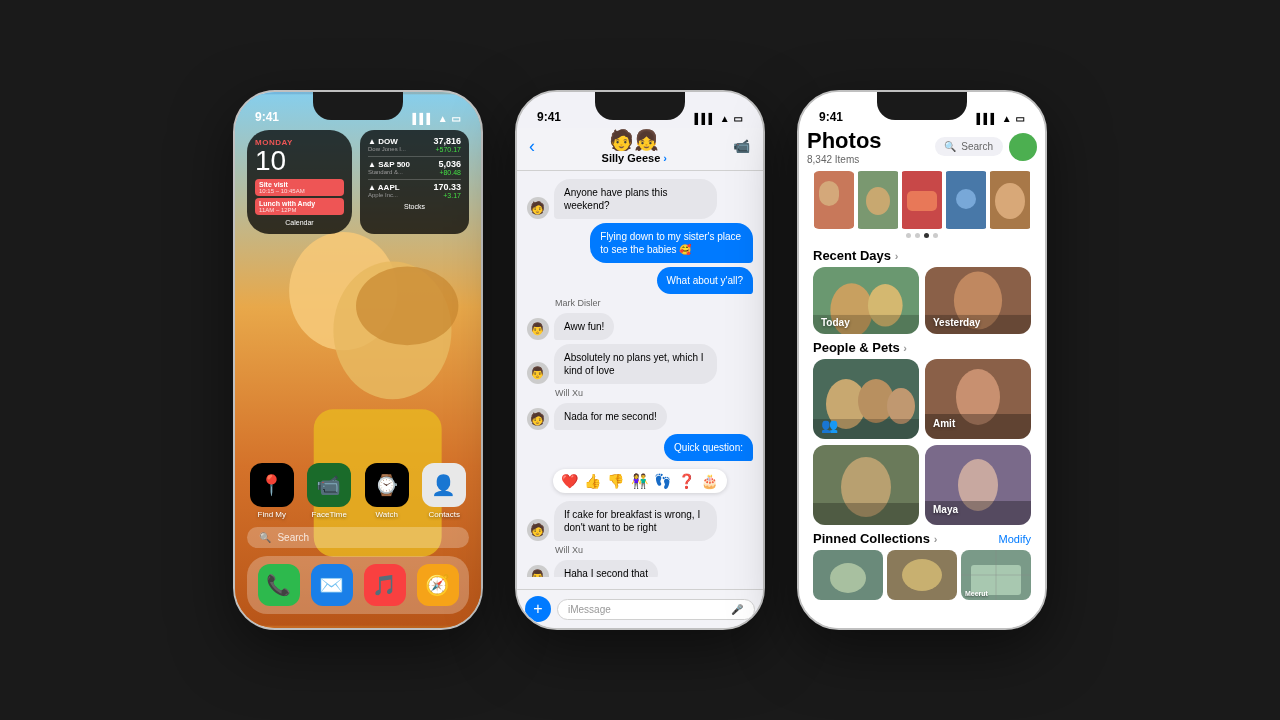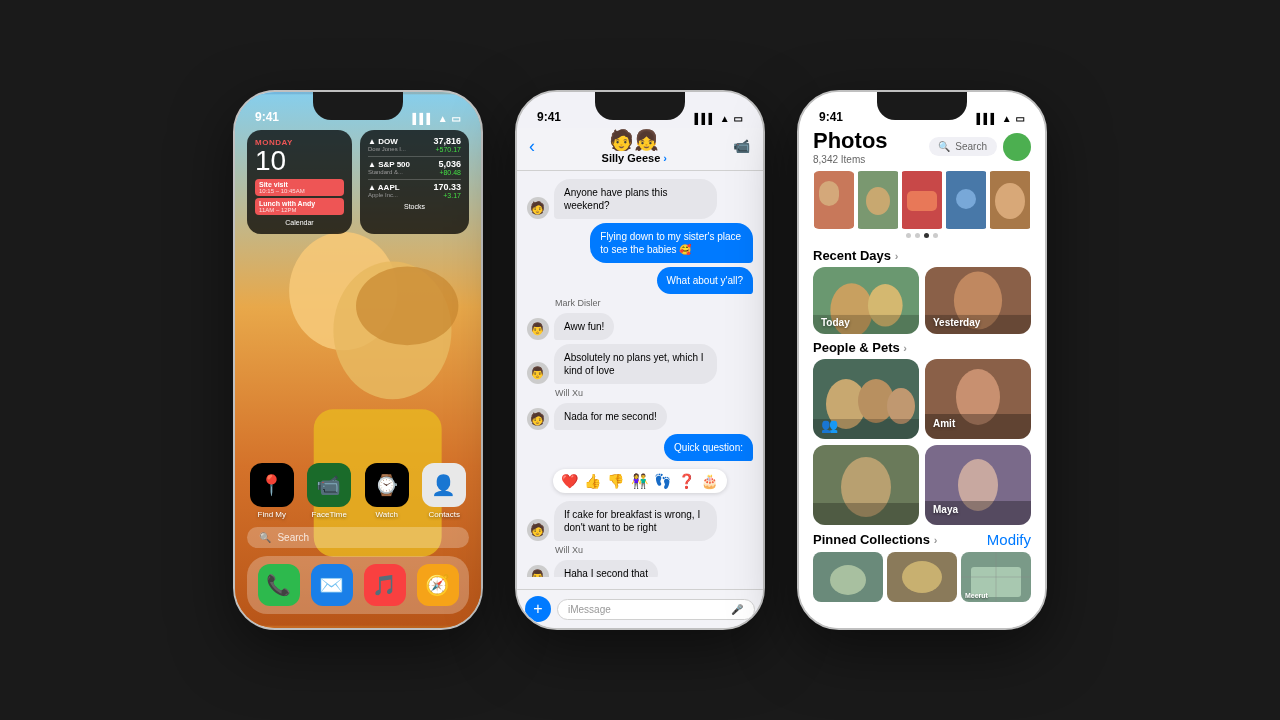--- a/index.html
+++ b/index.html
@@ -75,21 +75,21 @@
       position: relative;
       z-index: 10;
       padding: 0 12px;
       display: flex;
       gap: 8px;
       margin-top: 2px;
     }
 
     .calendar-widget {
       background: rgba(0,0,0,0.75);
-      border-radius: 14px;
+      border-radius: 22px;
       padding: 8px;
       width: 105px;
       flex-shrink: 0;
     }
     .calendar-widget .day-label { color: #e55; font-size: 8px; font-weight: 700; text-transform: uppercase; letter-spacing: 0.5px; }
     .calendar-widget .date-num { color: white; font-size: 28px; font-weight: 300; line-height: 1; }
     .calendar-widget .events { margin-top: 4px; }
     .calendar-widget .event-item { background: #e55; border-radius: 4px; padding: 2px 4px; margin-bottom: 2px; }
     .calendar-widget .event-item .event-name { color: white; font-size: 7px; font-weight: 600; }
     .calendar-widget .event-item .event-time { color: rgba(255,255,255,0.8); font-size: 6px; }
@@ -283,21 +283,21 @@
       background: #fff;
     }
     .phone3 .screen {
       background: #fff;
       overflow: hidden;
       height: 100%;
     }
     .phone3 .status-bar { color: #000; }
 
     .photos-header {
-      padding: 0 14px 6px;
+      padding: 0 8px 6px;
     }
     .photos-header .title { font-size: 22px; font-weight: 700; }
     .photos-header .subtitle { font-size: 10px; color: #666; }
     .photos-header .top-row {
       display: flex;
       justify-content: space-between;
       align-items: center;
     }
     .photos-header .search-btn {
       background: #f0f0f5;
@@ -337,21 +337,21 @@
       display: flex;
       justify-content: space-between;
       align-items: center;
       padding: 6px 14px 4px;
     }
     .section-title {
       font-size: 13px;
       font-weight: 700;
     }
     .section-title .chevron { font-size: 11px; color: #999; }
-    .section-modify { color: #007AFF; font-size: 15px; }
+    .section-modify { color: #007AFF; font-size: 11px; }
 
     .recent-days-grid {
       display: flex;
       gap: 6px;
       padding: 0 14px;
     }
     .day-card {
       flex: 1;
       border-radius: 12px;
       overflow: hidden;

